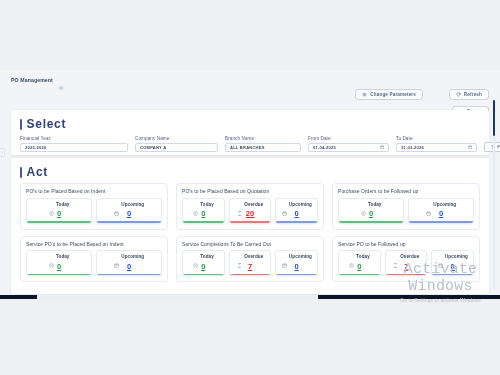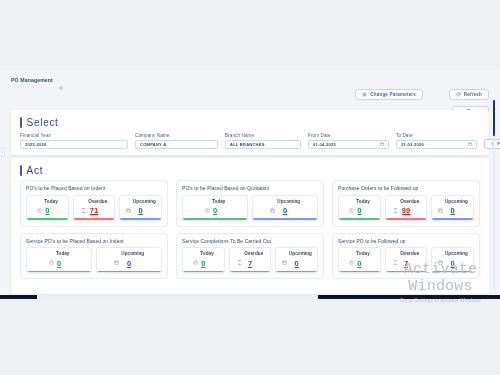--- a/index.html
+++ b/index.html
@@ -61,21 +61,21 @@
   }
   #panel-select{left:11px;top:40px;width:478px;height:45px;}
   #panel-act{left:11px;top:88px;width:478px;height:136px;}
 
   .section-head{
     display:flex;align-items:center;gap:5px;
     padding-left:9px;padding-top:7px;
   }
   .accent-bar{width:1.6px;height:11px;background:#4559a8;border-radius:1px;}
   .section-title{
-    font-size:10px;font-weight:normal;color:#2f3f7a;letter-spacing:.7px;
+    font-size:12px;font-weight:bold;color:#2f3f7a;letter-spacing:.7px;
   }
 
   
   .filter-row{
     display:flex;gap:7px;padding:5px 9px 0 9px;align-items:flex-end;
   }
   .field{display:flex;flex-direction:column;gap:1.5px;}
   .field-label{font-size:4.6px;color:#55627a;letter-spacing:.1px;}
   .field-box{
     height:9px;border:1px solid #d3d9e4;border-radius:2px;background:#fff;
@@ -283,53 +283,53 @@
               <div class="tile t-today">
                 <div class="tile-head">
                   <span class="tile-ico"><svg viewBox="0 0 24 24" fill="none" stroke="currentColor" stroke-width="2.2">
                       <circle cx="12" cy="12" r="9"></circle>
                       <path d="M12 7v5l3 2"></path>
                     </svg></span>
                   <span class="tile-label">Today</span>
                 </div>
                 <div class="tile-value">0</div>
               </div>
+              <div class="tile t-up">
+                <div class="tile-head">
+                  <span class="tile-ico"><svg viewBox="0 0 24 24" fill="none" stroke="currentColor" stroke-width="2.2">
+                      <rect x="3" y="5" width="18" height="16" rx="2"></rect>
+                      <path d="M3 10h18M8 3v4M16 3v4"></path>
+                    </svg></span>
+                  <span class="tile-label">Upcoming</span>
+                </div>
+                <div class="tile-value">0</div>
+              </div>
+            </div>
+          </div>
+          <div class="card">
+            <div class="card-title">PO's to be Placed Based on Quotation</div>
+            <div class="tiles">
+              <div class="tile t-today">
+                <div class="tile-head">
+                  <span class="tile-ico"><svg viewBox="0 0 24 24" fill="none" stroke="currentColor" stroke-width="2.2">
+                      <circle cx="12" cy="12" r="9"></circle>
+                      <path d="M12 7v5l3 2"></path>
+                    </svg></span>
+                  <span class="tile-label">Today</span>
+                </div>
+                <div class="tile-value">0</div>
+              </div>
               <div class="tile t-over">
                 <div class="tile-head">
                   <span class="tile-ico"><svg viewBox="0 0 24 24" fill="none" stroke="currentColor" stroke-width="2.2">
                       <path d="M6 2h12M6 22h12M7 2c0 5 10 5 10 0M7 22c0-5 10-5 10 0"></path>
                     </svg></span>
                   <span class="tile-label">Overdue</span>
                 </div>
-                <div class="tile-value">71</div>
-              </div>
-              <div class="tile t-up">
-                <div class="tile-head">
-                  <span class="tile-ico"><svg viewBox="0 0 24 24" fill="none" stroke="currentColor" stroke-width="2.2">
-                      <rect x="3" y="5" width="18" height="16" rx="2"></rect>
-                      <path d="M3 10h18M8 3v4M16 3v4"></path>
-                    </svg></span>
-                  <span class="tile-label">Upcoming</span>
-                </div>
-                <div class="tile-value">0</div>
-              </div>
-            </div>
-          </div>
-          <div class="card">
-            <div class="card-title">PO's to be Placed Based on Quotation</div>
-            <div class="tiles">
-              <div class="tile t-today">
-                <div class="tile-head">
-                  <span class="tile-ico"><svg viewBox="0 0 24 24" fill="none" stroke="currentColor" stroke-width="2.2">
-                      <circle cx="12" cy="12" r="9"></circle>
-                      <path d="M12 7v5l3 2"></path>
-                    </svg></span>
-                  <span class="tile-label">Today</span>
-                </div>
-                <div class="tile-value">0</div>
+                <div class="tile-value">20</div>
               </div>
               <div class="tile t-up">
                 <div class="tile-head">
                   <span class="tile-ico"><svg viewBox="0 0 24 24" fill="none" stroke="currentColor" stroke-width="2.2">
                       <rect x="3" y="5" width="18" height="16" rx="2"></rect>
                       <path d="M3 10h18M8 3v4M16 3v4"></path>
                     </svg></span>
                   <span class="tile-label">Upcoming</span>
                 </div>
                 <div class="tile-value">0</div>
@@ -341,29 +341,20 @@
             <div class="tiles">
               <div class="tile t-today">
                 <div class="tile-head">
                   <span class="tile-ico"><svg viewBox="0 0 24 24" fill="none" stroke="currentColor" stroke-width="2.2">
                       <circle cx="12" cy="12" r="9"></circle>
                       <path d="M12 7v5l3 2"></path>
                     </svg></span>
                   <span class="tile-label">Today</span>
                 </div>
                 <div class="tile-value">0</div>
-              </div>
-              <div class="tile t-over">
-                <div class="tile-head">
-                  <span class="tile-ico"><svg viewBox="0 0 24 24" fill="none" stroke="currentColor" stroke-width="2.2">
-                      <path d="M6 2h12M6 22h12M7 2c0 5 10 5 10 0M7 22c0-5 10-5 10 0"></path>
-                    </svg></span>
-                  <span class="tile-label">Overdue</span>
-                </div>
-                <div class="tile-value">99</div>
               </div>
               <div class="tile t-up">
                 <div class="tile-head">
                   <span class="tile-ico"><svg viewBox="0 0 24 24" fill="none" stroke="currentColor" stroke-width="2.2">
                       <rect x="3" y="5" width="18" height="16" rx="2"></rect>
                       <path d="M3 10h18M8 3v4M16 3v4"></path>
                     </svg></span>
                   <span class="tile-label">Upcoming</span>
                 </div>
                 <div class="tile-value">0</div>

